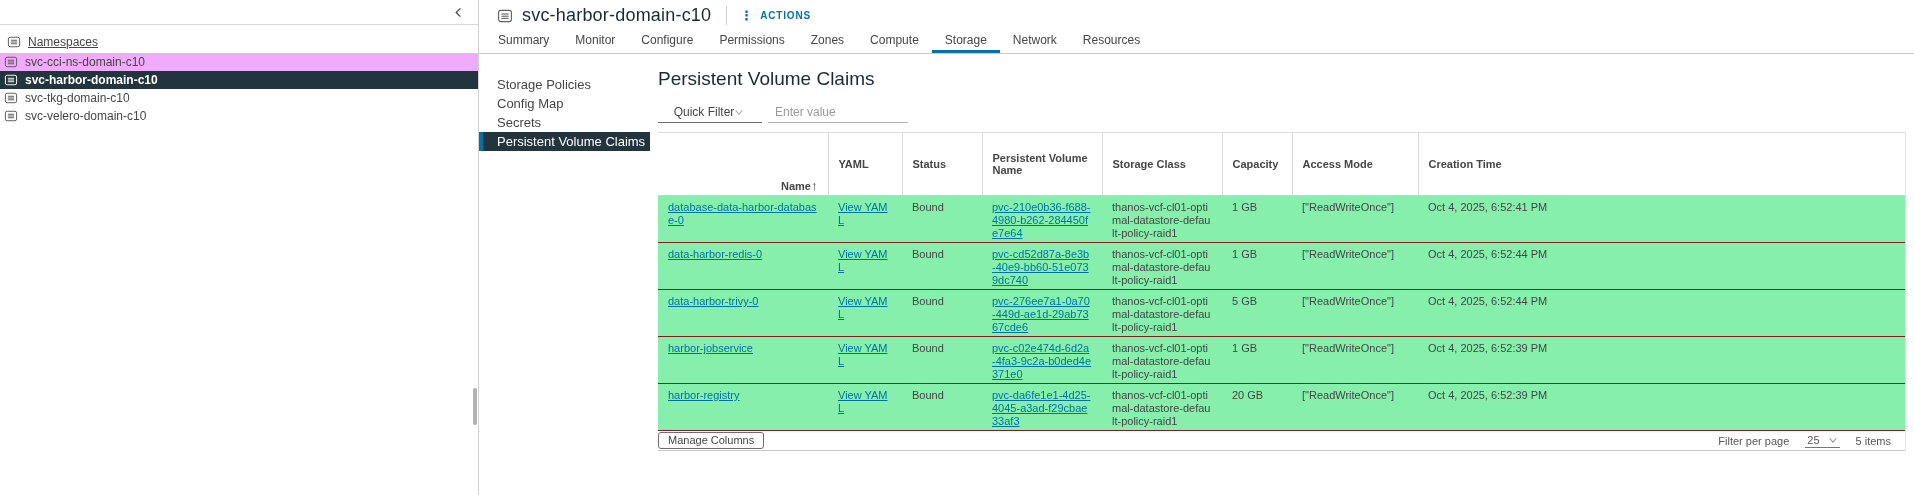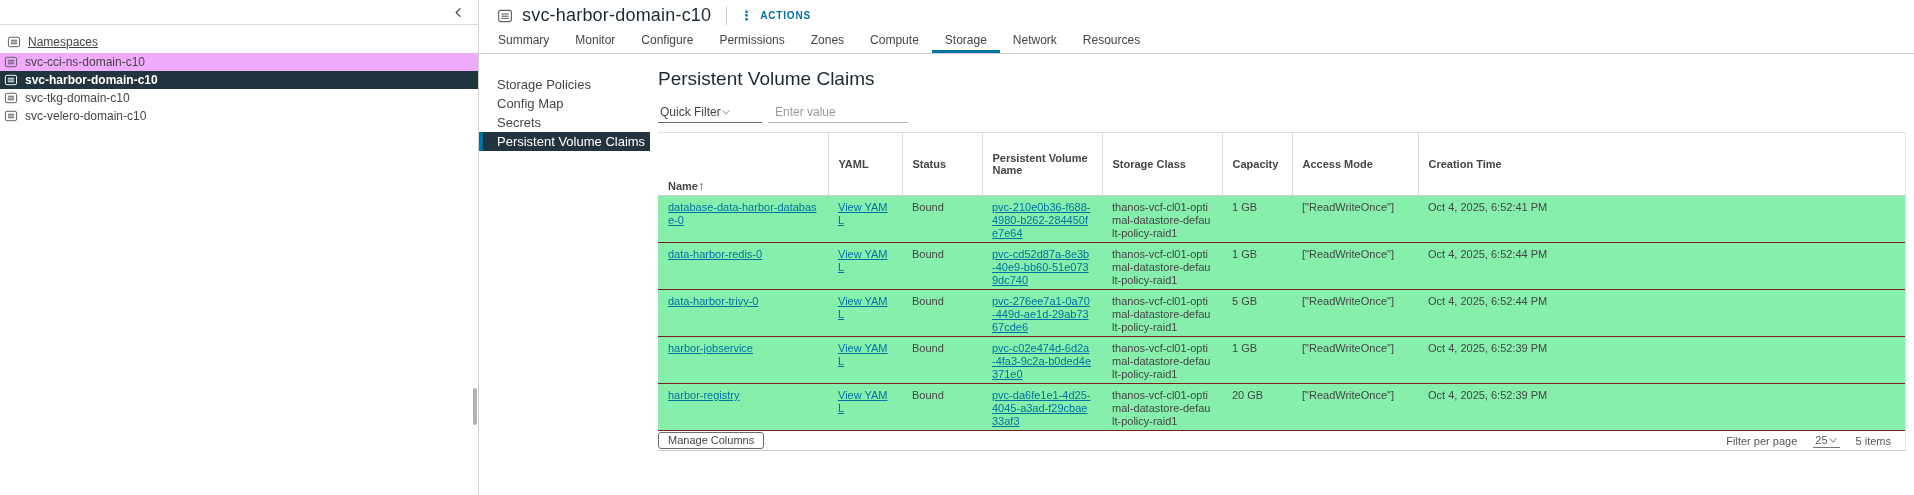--- a/index.html
+++ b/index.html
@@ -40,46 +40,46 @@
 
   .body-row { flex:1; display:flex; min-height:0; }
   .subnav { width:171px; flex:none; padding-top:21px; }
   .subnav-item { font-size:13px; height:19px; line-height:19px; padding-left:14px; border-left:4px solid transparent; color:#454545; cursor:pointer; white-space:nowrap; }
   .subnav-item.active { background:#22343d; border-left-color:#0072a3; color:#fff; }
 
   .content { flex:1; min-width:0; padding:0 9px 0 8px; display:flex; flex-direction:column; }
   .content-heading { font-size:19px; font-weight:400; color:#1b2a32; margin-top:14px; }
 
   .filter-row { display:flex; align-items:flex-end; gap:6px; margin-top:13px; }
-  .qf-select { width:104px; display:flex; justify-content:flex-start; align-items:center; border-bottom:1px solid #6e6e6e; padding:2px 4px 3px 2px; font-size:12px; color:#454545; cursor:pointer; }
+  .qf-select { width:104px; display:flex; justify-content:center; align-items:center; border-bottom:1px solid #6e6e6e; padding:2px 4px 3px 2px; font-size:12px; color:#454545; cursor:pointer; }
   .qf-chevron { color:#b0b0b0; display:flex; }
   .qf-input { width:140px; border:none; border-bottom:1px solid #b3b3b3; font-size:12px; padding:2px 2px 3px 7px; color:#454545; outline:none; font-family:inherit; }
   .qf-input::placeholder { color:#9a9a9a; }
 
   .table-zone { margin-top:9px; width:1248px; border-right:1px solid #e3e3e3; }
   table.grid { width:1247px; border-collapse:collapse; table-layout:fixed; }
   .grid thead th {
     border-top:1px solid #dddddd; border-bottom:1px solid #cccccc; border-right:1px solid #d9d9d9;
     height:33px; padding:2px 10px; font-size:11px; font-weight:600; color:#454545;
     text-align:left; vertical-align:middle; background:#fff;
   }
   .grid thead th:last-child { border-right:none; }
-  .th-flex { display:flex; justify-content:flex-start; align-items:center;margin-top:43px; }
+  .th-flex { display:flex; justify-content:flex-end; align-items:center;margin-top:43px; }
   .sort-arrow { font-size:13px; font-weight:400; color:#454545; }
   .grid td {
     font-size:11px; color:#454545; padding:5px 10px 2px 10px; vertical-align:top;
     border-bottom:1px solid #7f1d1d; line-height:13px; background:#86efac;
   }
   a.lnk { color:#0072a3; text-decoration:underline; cursor:pointer; }
   .wrap { word-break:break-all; }
 
   .table-footer { width:1247px; height:20px; display:flex; align-items:center; justify-content:space-between; border-bottom:1px solid #cccccc; }
   .manage-cols-btn { font-size:11px; color:#454545; background:#fff; border:1px solid #6e6e6e; border-radius:3px; padding:1px 9px 2px 9px; cursor:pointer; font-family:inherit; }
   .pager { display:flex; align-items:center; gap:16px; font-size:11px; color:#565656; padding-right:14px; }
-  .ipp-select { display:flex; align-items:center; gap:0; border-bottom:1px solid #767676; padding:0 2px 1px 2px; cursor:pointer; }
+  .ipp-select { display:flex; align-items:center; gap:8px; border-bottom:1px solid #767676; padding:0 2px 1px 2px; cursor:pointer; }
   .ipp-chevron { color:#9a9a9a; display:flex; }
 
   svg { display:block; }
 </style>
 </head>
 <body>
 
 <div class="app">
 
   <aside class="sidebar">

